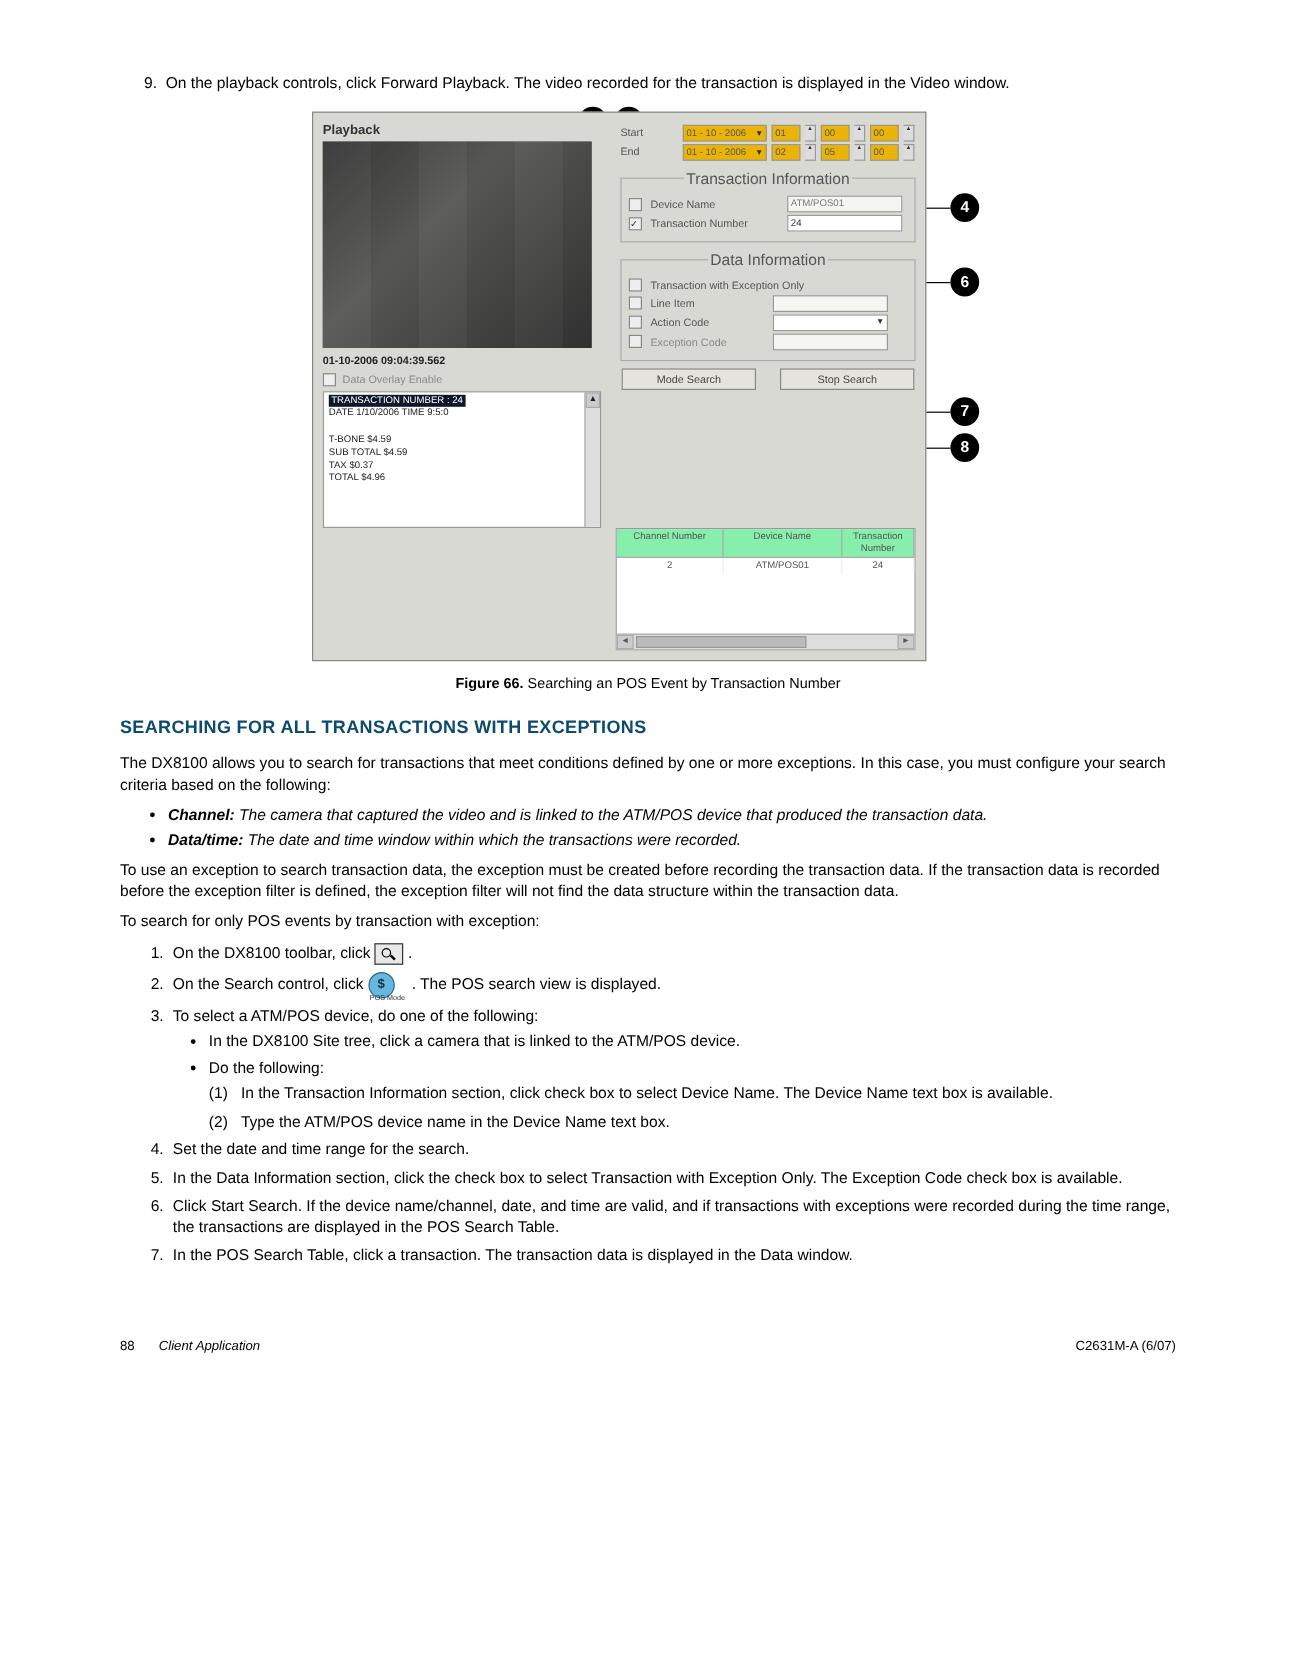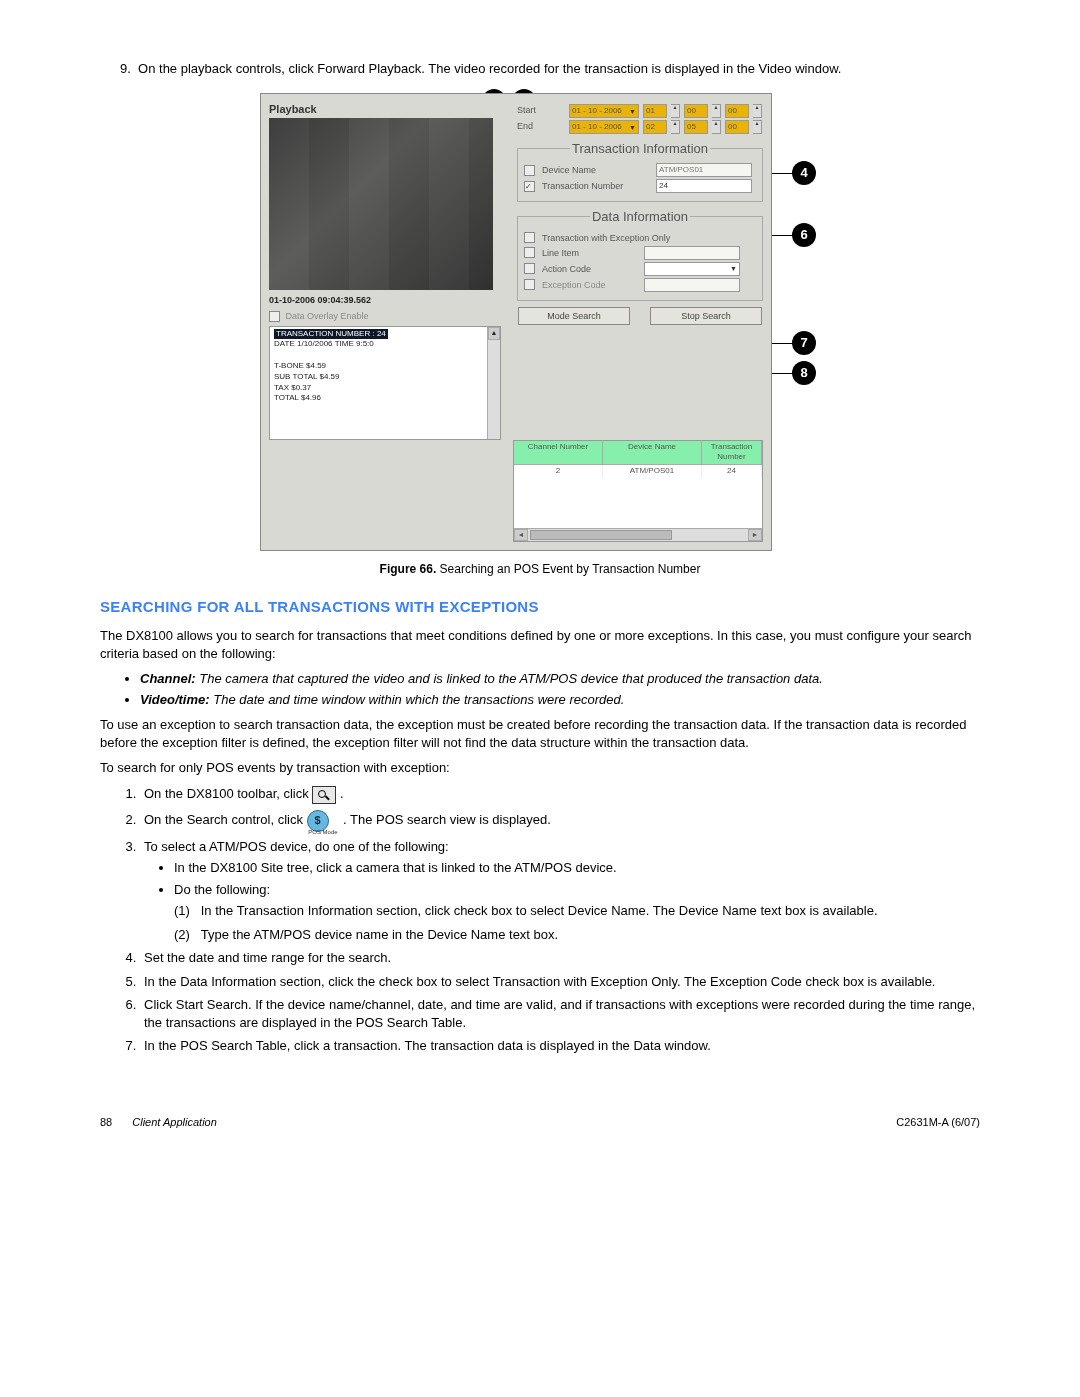--- a/index.html
+++ b/index.html
@@ -106,21 +106,21 @@
   .data-box {
     border:1px solid #999; background:#fff; margin:0 0 0 0; height:108px; width:222px;
     font-size:8px; color:#222; position:relative; padding:2px 4px;
   }
   .data-box .tn { background:#0f172a; color:#fff; padding:0 2px; display:inline-block;}
   .vscroll { position:absolute; right:0; top:0; bottom:0; width:12px; background:#ddd; border-left:1px solid #aaa;}
   .vscroll .arr{height:11px; border:1px solid #aaa; background:#ccc; font-size:7px; text-align:center;}
   .figcaption { text-align:center; font-size:12px; margin:10px 0 20px 0;}
   .figcaption b { font-weight:bold; }
   h2.section {
-    color:#3b82f6; font-size:15px; letter-spacing:0.3px; font-weight:bold;
+    color:#0c4a6e; font-size:15px; letter-spacing:0.3px; font-weight:bold;
     margin:18px 0 10px 0;
   }
   p { margin:8px 0; }
   ul.bul { margin:4px 0 4px 40px; padding:0;}
   ul.bul li { margin:3px 0;font-style:italic; }
   ol.steps { margin:4px 0 4px 40px; padding:0;}
   ol.steps > li { margin:6px 0; padding-left:4px;}
   ul.sub { list-style:disc; margin:4px 0 4px 30px; padding:0;}
   ul.sub li { margin:4px 0;}
   .subindent { margin-left:30px; margin-top:4px;}
@@ -326,21 +326,21 @@
     <b>Figure 66.</b>&nbsp;<span>Searching an POS Event by Transaction Number</span>
   </div>
 </div>
 
 <h2 class="section">SEARCHING FOR ALL TRANSACTIONS WITH EXCEPTIONS</h2>
 
 <p>The DX8100 allows you to search for transactions that meet conditions defined by one or more exceptions. In this case, you must configure your search criteria based on the following:</p>
 
 <ul class="bul">
   <li><b>Channel:</b><span> The camera that captured the video and is linked to the ATM/POS device that produced the transaction data.</span></li>
-  <li><b>Video/time:</b><span> The date and time window within which the transactions were recorded.</span></li>
+  <li><b>Data/time:</b><span> The date and time window within which the transactions were recorded.</span></li>
 </ul>
 
 <p>To use an exception to search transaction data, the exception must be created before recording the transaction data. If the transaction data is recorded before the exception filter is defined, the exception filter will not find the data structure within the transaction data.</p>
 
 <p>To search for only POS events by transaction with exception:</p>
 
 <ol class="steps">
   <li>
     <span>On the DX8100 toolbar, click </span><span class="iconbox search"></span><span> .</span>
   </li>

